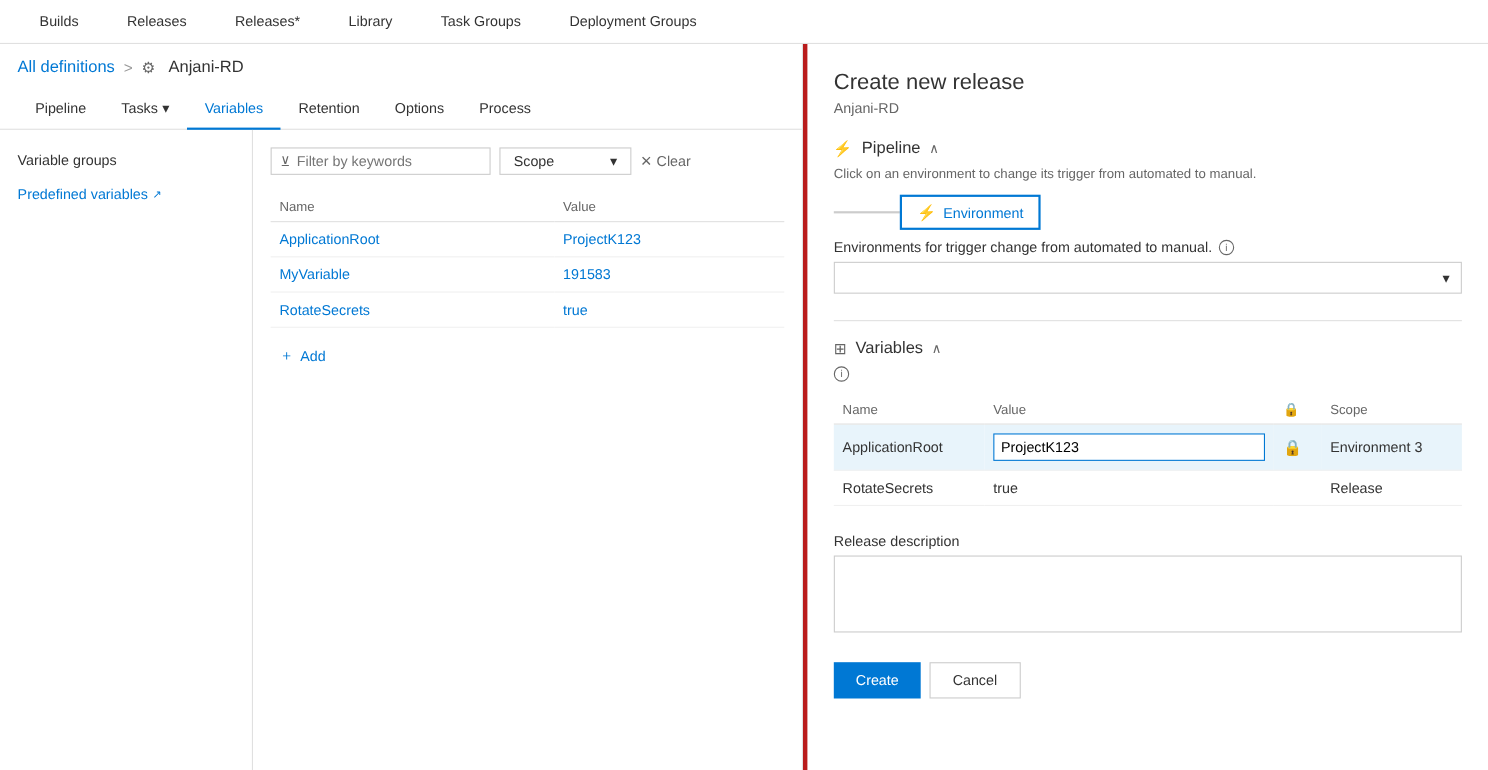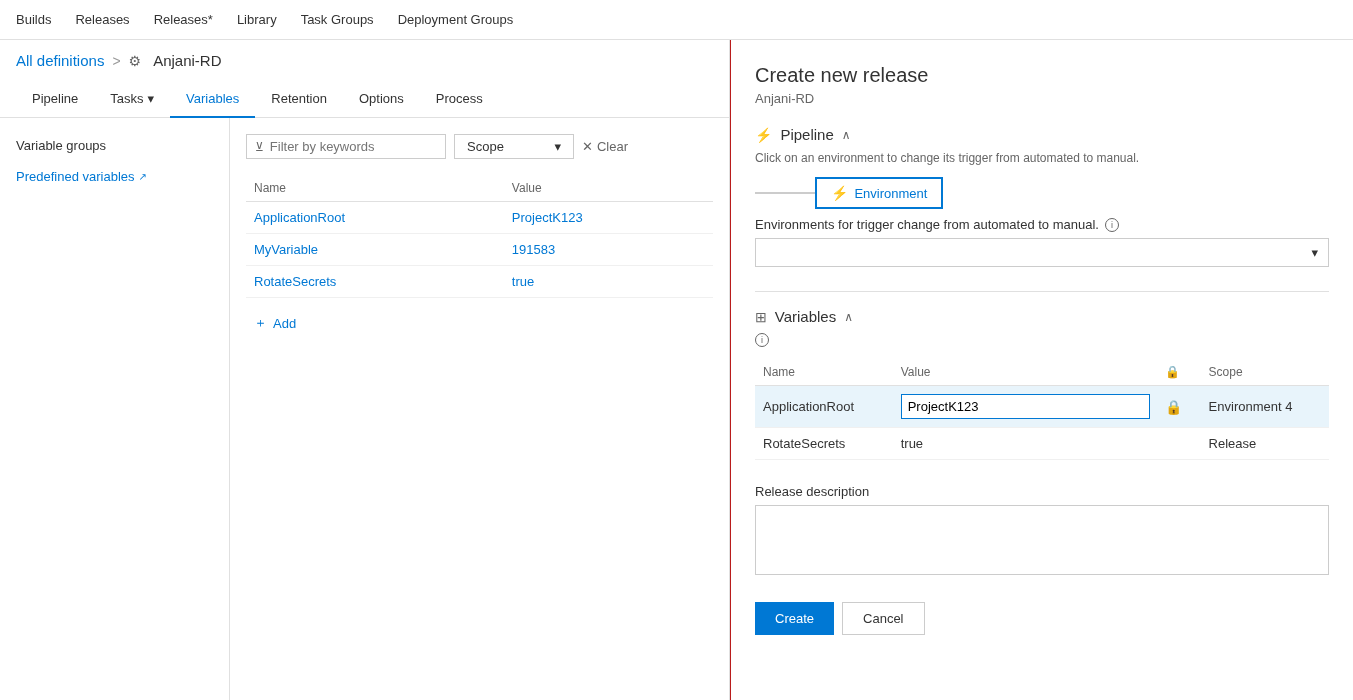--- a/index.html
+++ b/index.html
@@ -1,20 +1,20 @@
 <!DOCTYPE html>
 <html><head>
   <meta charset="utf-8">
   <style>
     * { box-sizing: border-box; margin: 0; padding: 0; }
     body { font-family: 'Segoe UI', Arial, sans-serif; font-size: 13px; color: #333; background: #fff; display: flex; flex-direction: column; height: 700px; overflow: hidden; }
 
     
     .top-nav { display: flex; align-items: center; padding: 0 16px; height: 40px; border-bottom: 1px solid #e0e0e0; gap: 24px; }
-    .top-nav a { color: #333; text-decoration: none; font-size: 13px; }
+    .top-nav a { color: #333; text-decoration: none; font-size: 13px; margin-left: 20px; }
 
     
     .main-container { display: flex; flex: 1; overflow: hidden; }
 
     
     .left-panel { width: 730px; display: flex; flex-direction: column; border-right: 1px solid #e0e0e0; overflow: hidden; }
 
     
     .breadcrumb { display: flex; align-items: center; padding: 12px 16px; gap: 8px; font-size: 14px; }
     .breadcrumb-link { color: #0078d4; text-decoration: none; font-size: 15px; }
@@ -53,21 +53,21 @@
     .var-table { width: 100%; border-collapse: collapse; }
     .var-table th { text-align: left; padding: 6px 8px; color: #666; font-weight: 400; font-size: 12px; border-bottom: 1px solid #e0e0e0; }
     .var-table td { padding: 8px 8px; border-bottom: 1px solid #f0f0f0; vertical-align: middle; }
     .var-name { color: #0078d4; cursor: pointer; }
     .var-value { color: #0078d4; cursor: pointer; }
 
     
     .add-btn { display: flex; align-items: center; gap: 6px; color: #0078d4; cursor: pointer; padding: 8px; margin-top: 8px; font-size: 13px; }
 
     
-    .right-panel { flex: 1; padding: 24px; overflow-y: auto; border-left: 1px solid #b91c1c; min-width: 620px; }
+    .right-panel { flex: 1; padding: 24px; overflow-y: auto; border-left: 4px solid #b91c1c; min-width: 620px; }
     .release-title { font-size: 20px; font-weight: 300; margin-bottom: 4px; color: #333; }
     .release-subtitle { font-size: 13px; color: #666; margin-bottom: 20px; }
 
     
     .section { margin-bottom: 24px; }
     .section-header { display: flex; align-items: center; gap: 8px; margin-bottom: 8px; font-size: 15px; font-weight: 400; cursor: pointer; }
     .chevron-up { font-size: 12px; color: #666; }
     .section-desc { font-size: 12px; color: #666; margin-bottom: 12px; }
 
     
@@ -257,21 +257,21 @@
         </thead>
         <tbody>
           <tr class="highlighted-row">
             <td>ApplicationRoot</td>
             <td>
               <div class="var-input-cell">
                 <input type="text" value="ProjectK123" style="">
               </div>
             </td>
             <td><span class="lock-icon">🔒</span></td>
-            <td>Environment 4</td>
+            <td>Environment 3</td>
           </tr>
           <tr>
             <td>RotateSecrets</td>
             <td>true</td>
             <td></td>
             <td>Release</td>
           </tr>
         </tbody>
       </table>
     </div>

